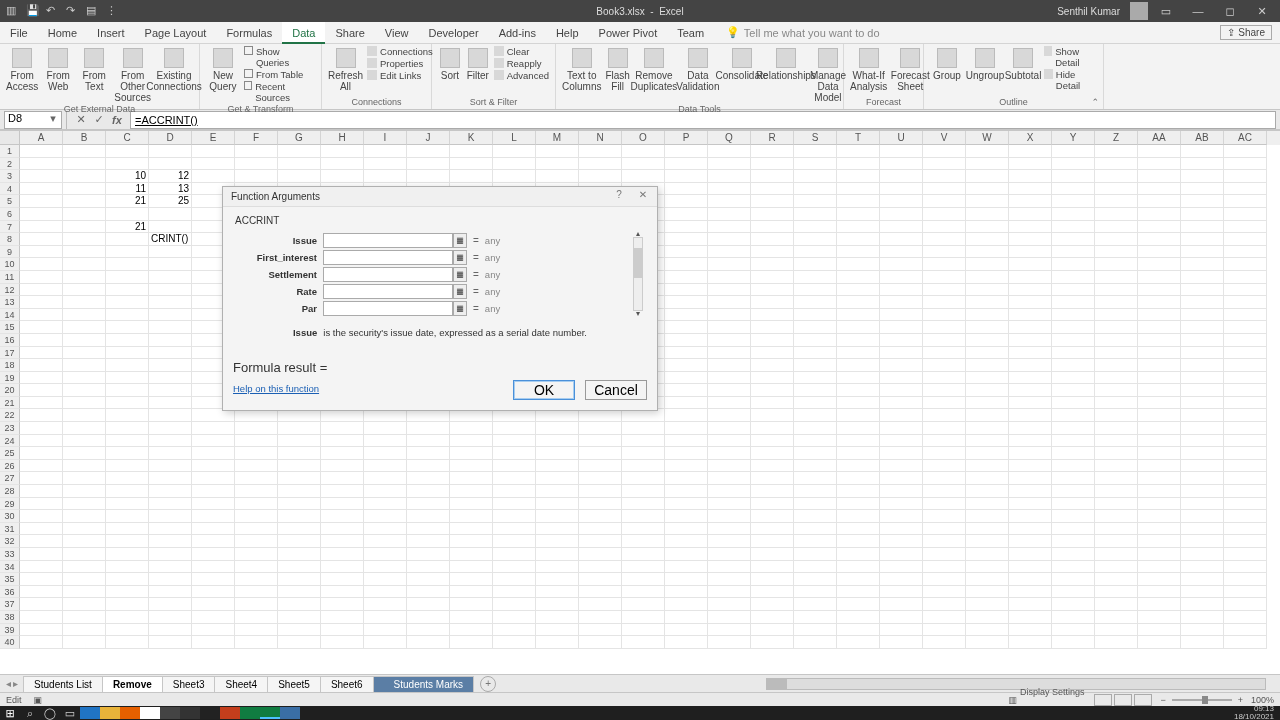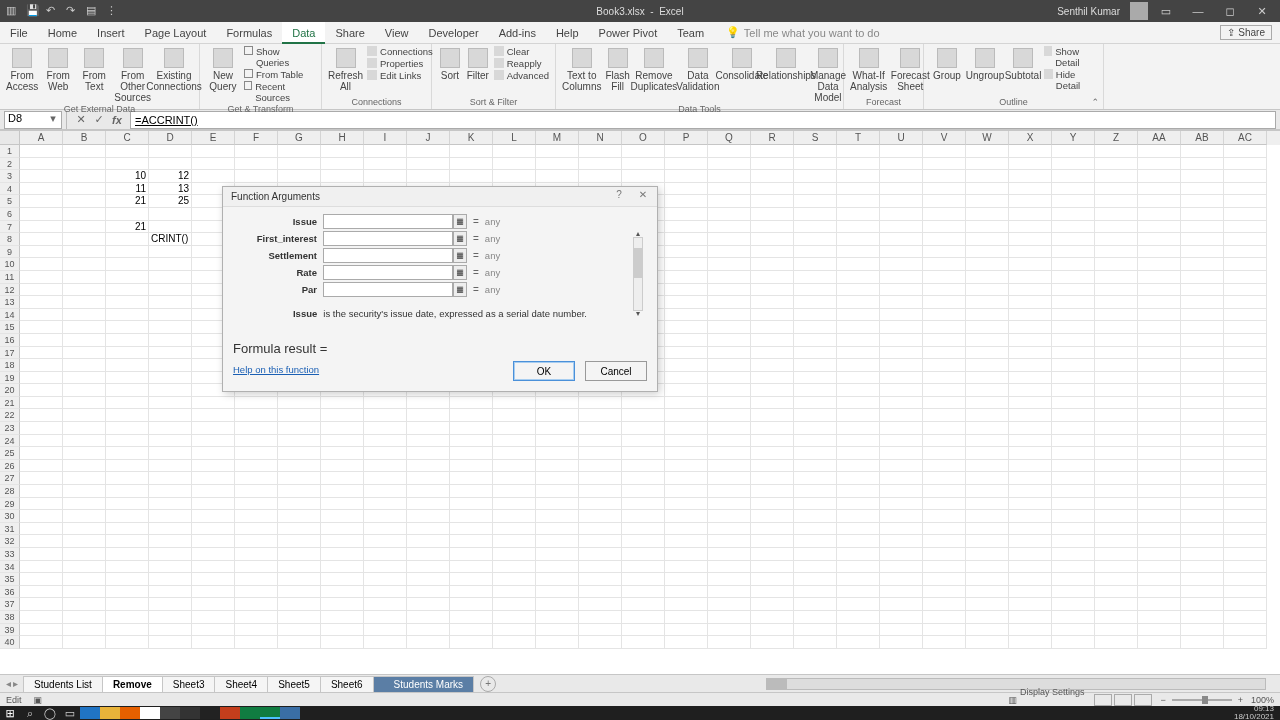--- a/index.html
+++ b/index.html
@@ -67,21 +67,21 @@
 .arg-val { color: #888; font-size: 9.5px; }
 .arg-scroll { position: absolute; right: 14px; top: 30px; width: 10px; height: 74px; background: #eee; border:1px solid #ccc; }
 .arg-scroll .thumb { position:absolute; left:0; width:8px; height:30px; top:10px; background:#ccc;}
 .arrow-btn { position:absolute; right:14px; width:10px; height:10px; font-size:8px; text-align:center; color:#555;}
 .dialog-desc { margin-top: 16px; font-size: 9.5px; }
 .dialog-argdesc { margin-top: 10px; text-align: center; font-size: 9.5px; display:flex; justify-content:center; gap:6px;}
 .dialog-argdesc b { font-weight: bold; }
 .formula-result { margin-top: 22px; font-size: 13px; }
 .help-link { color: #1a5fb4; text-decoration: underline; font-size: 9.5px; margin-top: 8px; display:inline-block;}
 .dialog-btns { display: flex; justify-content: flex-end; gap: 10px; margin-top: -14px; }
-.dbtn { width: 62px; height: 20px; border: 1px solid #999; background: #f4f4f4; font-size: 10px; }
+.dbtn { width: 62px; height: 20px; border: 1px solid #999; background: #f4f4f4; font-size: 14px; }
 .dbtn.primary { border: 1px solid #4a90d9; box-shadow: 0 0 0 1px #a7cdf0 inset; }
 
 
 .sheettabs { position: absolute; bottom: 28px; left: 0; right: 0; height: 18px; background: #e9e9e9; border-top: 1px solid #c6c6c6; display: flex; align-items: center; font-size: 10px; }
 .tabnav { display: flex; gap: 2px; padding: 0 6px; color: #888; }
 .stab { padding: 2px 10px; border: 1px solid #c6c6c6; border-bottom: none; background: #f5f5f5; margin-left: -1px; }
 .stab.active { background: #fff; font-weight: bold; }
 .stab.hl { background: #5b7ea5; color: #fff; padding-left: 20px; }
 .addtab { width: 16px; height: 16px; border: 1px solid #aaa; border-radius: 50%; text-align: center; line-height: 14px; margin-left: 6px; color: #777; }
 .hscroll { margin-left: auto; width: 500px; height: 12px; background: #ddd; border: 1px solid #bbb; margin-right: 14px; position: relative; }
@@ -1624,20 +1624,21 @@
     </div>
 </div>
 
 <div class="dialog">
   <div class="dialog-title">
     <span>Function Arguments</span>
     <span class="tbtn" style="right:28px">?</span>
     <span class="tbtn" style="right:4px">✕</span>
   </div>
   <div class="dialog-body" style="position:relative">
+    <div class="func-name">ACCRINT</div>
     <div id="argrows">
         <div class="arg-row">
           <div class="arg-label">Issue</div>
           <input class="arg-input" style="">
           <div class="arg-refbtn">▦</div>
           <div class="arg-eq">=</div>
           <div class="arg-val">any</div>
         </div>
         <div class="arg-row">
           <div class="arg-label">First_interest</div>

